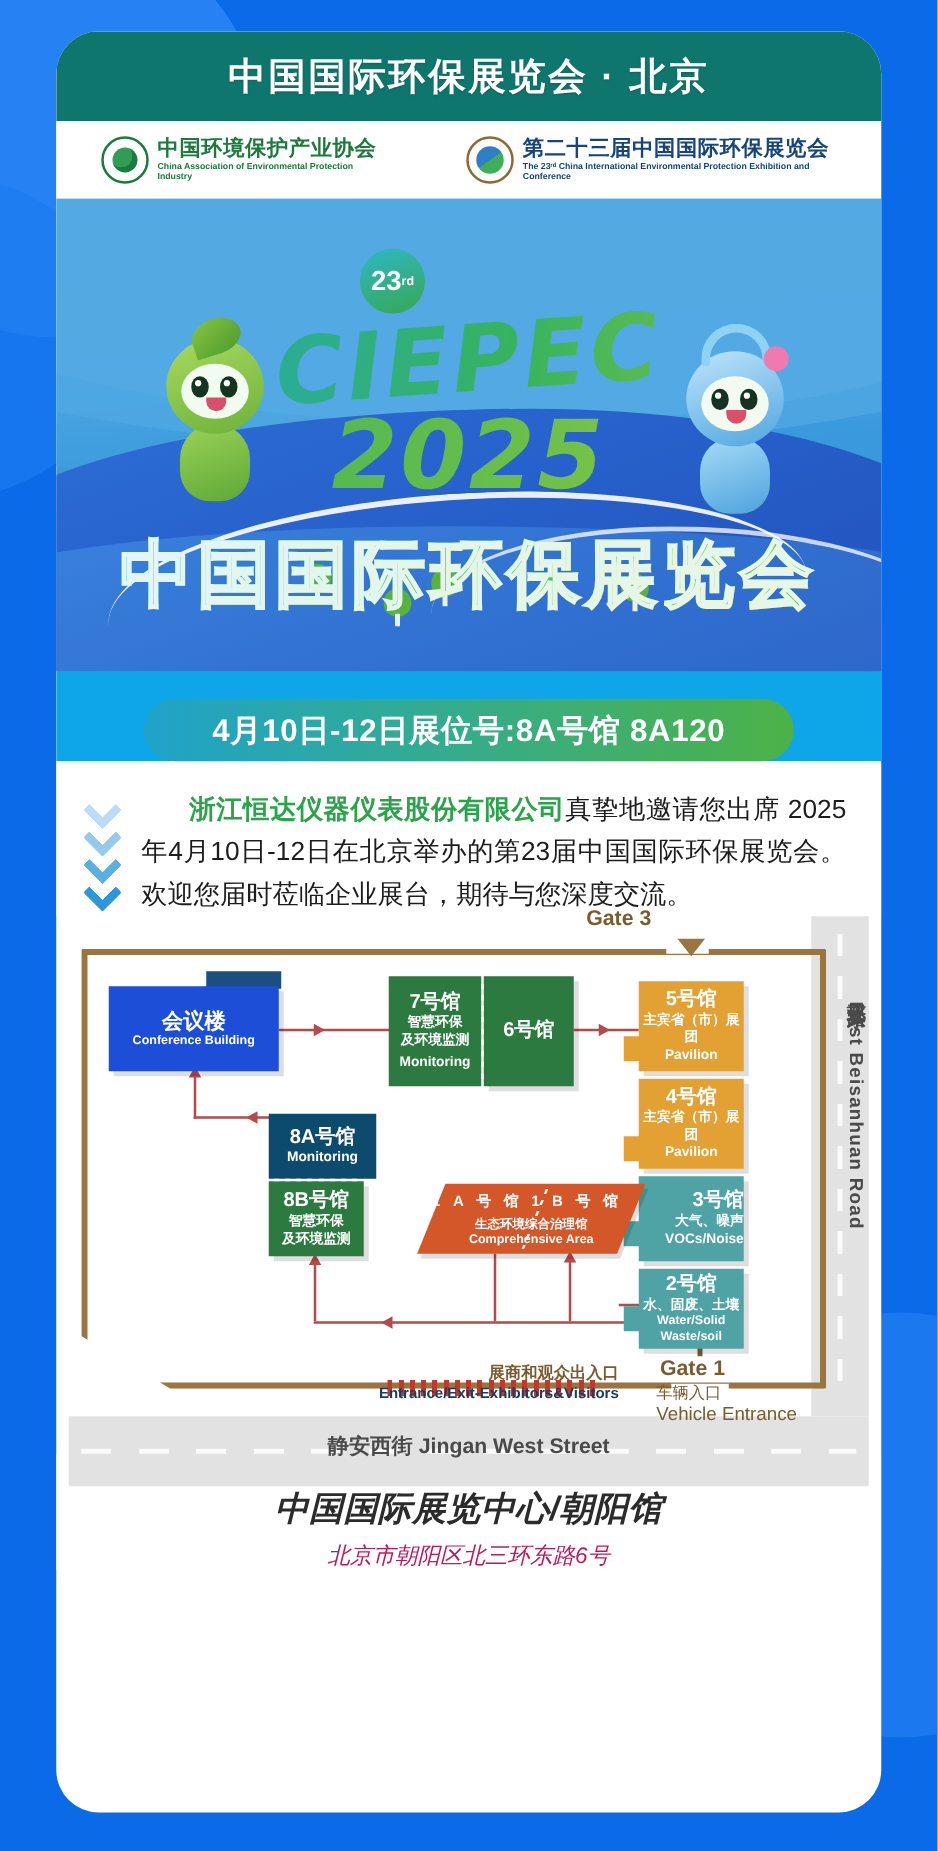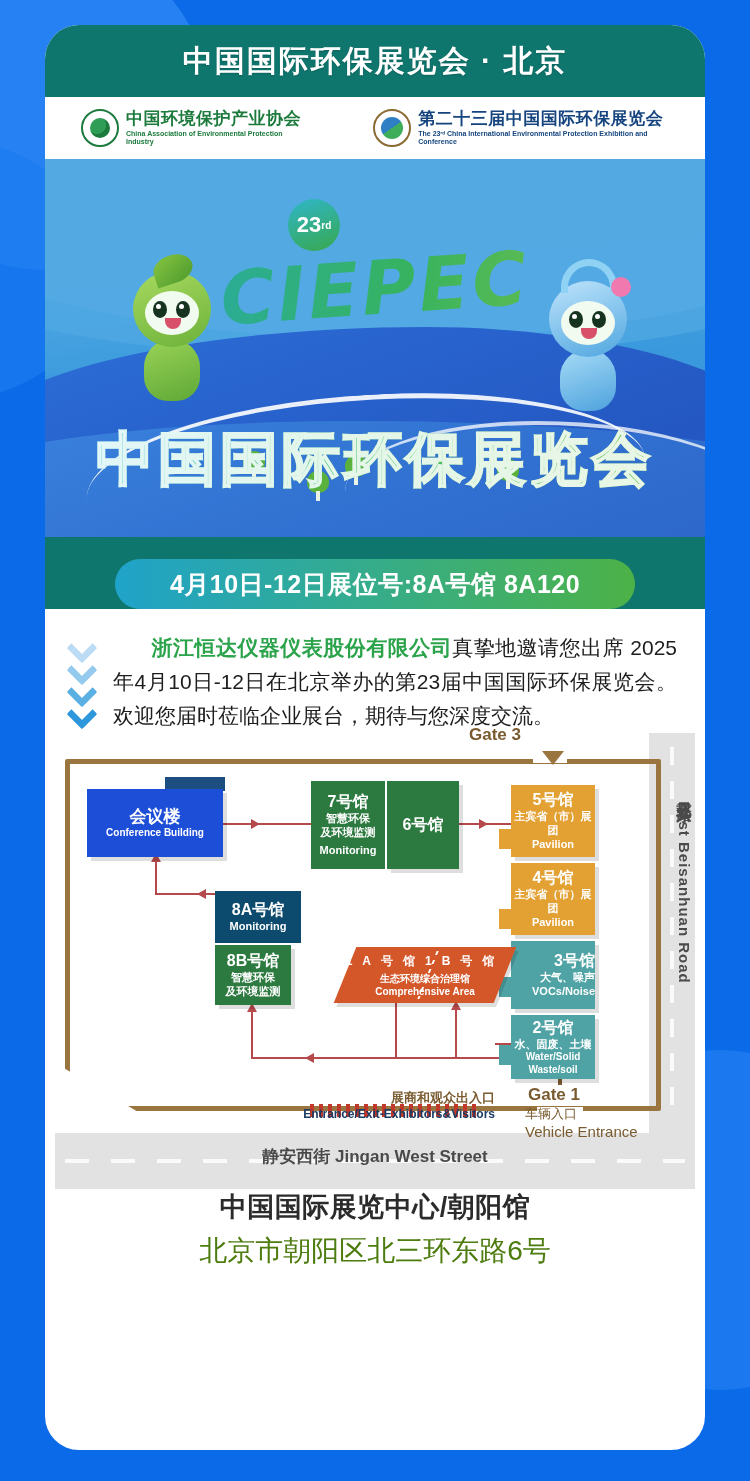--- a/index.html
+++ b/index.html
@@ -239,21 +239,21 @@
     position: absolute; right: -4px; top: -4px;
     width: 20px; height: 20px; border-radius: 50%;
     background: #f07ab0;
   }
   .mascot-blue .body { background: linear-gradient(160deg, #a8dcf7, #4da2dd); }
   .tree { position: absolute; z-index: 6; }
   .tree .crown { width: 22px; height: 22px; border-radius: 50% 50% 45% 45%; background: #5ab23c; }
   .tree .trunk { width: 4px; height: 10px; background: #e8f3e6; margin: -2px auto 0; }
 
   
-  .date-wrap { padding: 22px 0 0; display:flex; justify-content:center; background:#0f766e; }
+  .date-wrap { padding: 22px 0 0; display:flex; justify-content:center; background:#0ea5e9; }
   .date-badge {
     width: 520px; height: 50px;
     border-radius: 25px;
     background: linear-gradient(90deg, #1fa3c9 0%, #35ac8c 48%, #4cb247 100%);
     display: flex; align-items: center; justify-content: center;
     color: #fff; font-size: 25px; font-weight: bold; letter-spacing: .5px;
   }
 
   
   .invite {
@@ -437,23 +437,23 @@
 
   .arw { position: absolute; background: #b5494b; }
   .arw.h { height: 2px; }
   .arw.v { width: 2px; }
   .tri { position: absolute; width:0; height:0; }
   .tri.r { border-top:5px solid transparent; border-bottom:5px solid transparent; border-left:9px solid #b5494b; }
   .tri.l { border-top:5px solid transparent; border-bottom:5px solid transparent; border-right:9px solid #b5494b; }
   .tri.u { border-left:5px solid transparent; border-right:5px solid transparent; border-bottom:9px solid #b5494b; }
 
   
-  .venue { text-align: center; padding: 26px 0 0; background:#fff; }
+  .venue { text-align: center; padding: 26px 0 0; background:#fff;font-style:italic; }
   .venue .v1 { font-size: 27px; font-weight: bold; color: #2b2b2b; letter-spacing: .5px; }
-  .venue .v2 { font-size: 28px; color: #4d7c0f; margin-top: 7px; }
+  .venue .v2 { font-size: 18px; color: #be185d; margin-top: 7px; }
 </style>
 </head>
 <body>
 
 <div class="bg-blob-a"></div>
 <div class="bg-blob-b"></div>
 <div class="bg-blob-c"></div>
 
 <div class="card">
 
@@ -527,20 +527,21 @@
     <div class="tree" style="left:452px; top:300px">
       <div class="crown"></div>
         <div class="trunk"></div>
     </div>
 
     <div class="badge23">
       <span>23</span>
         <sup>rd</sup>
     </div>
     <div class="ciepec">CIEPEC</div>
+    <div class="year2025">2025</div>
     <div class="hero-cn">中国国际环保展览会</div>
   </div>
 
   <div class="date-wrap">
     <div class="date-badge">4月10日-12日展位号:8A号馆 8A120</div>
   </div>
 
   <div class="invite">
     <div class="chevrons">
       <div class="chev" style="color:#bcdcf5"></div>

